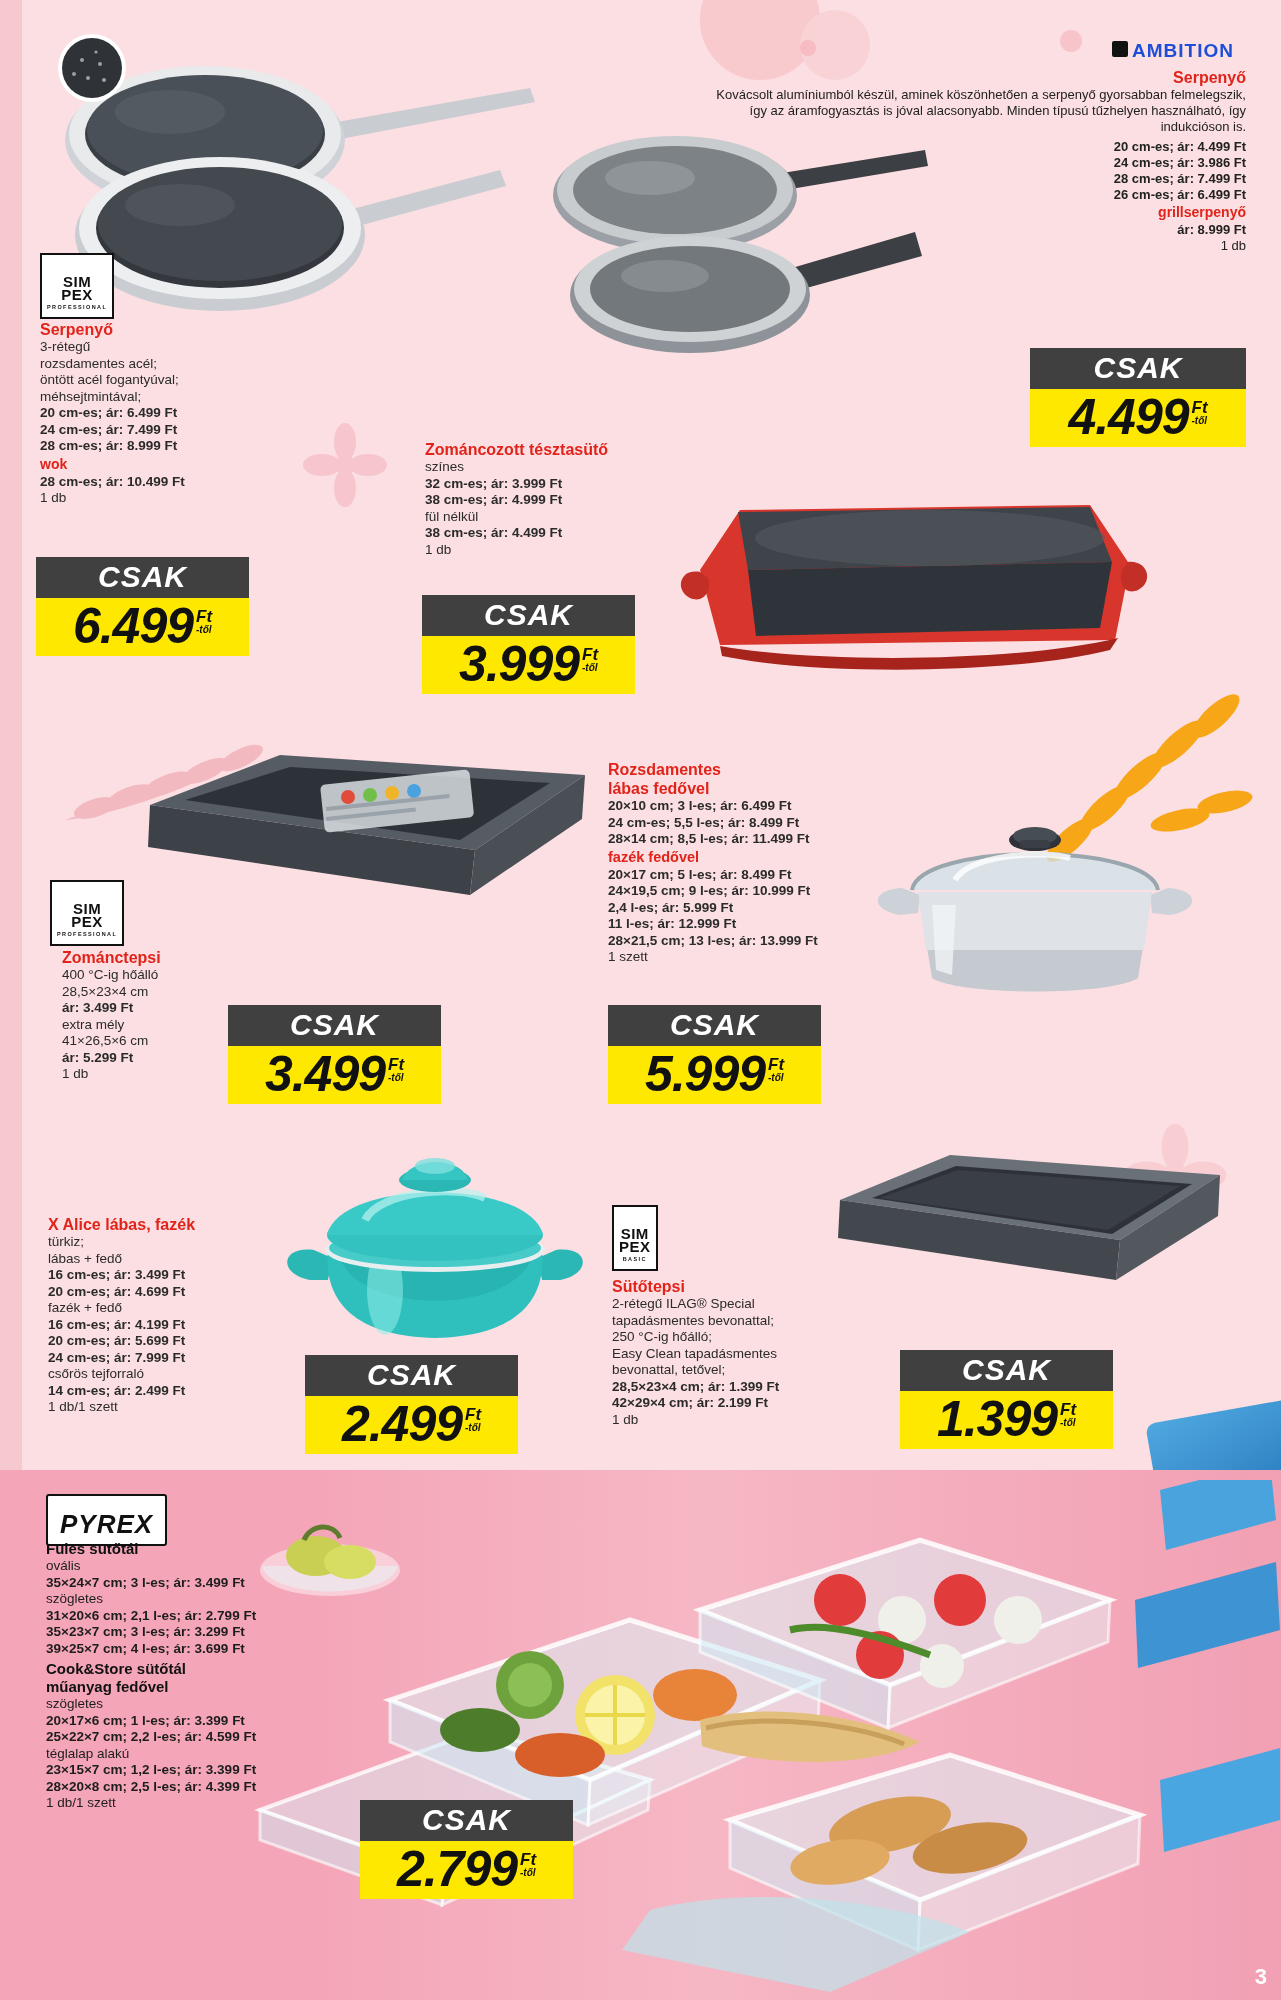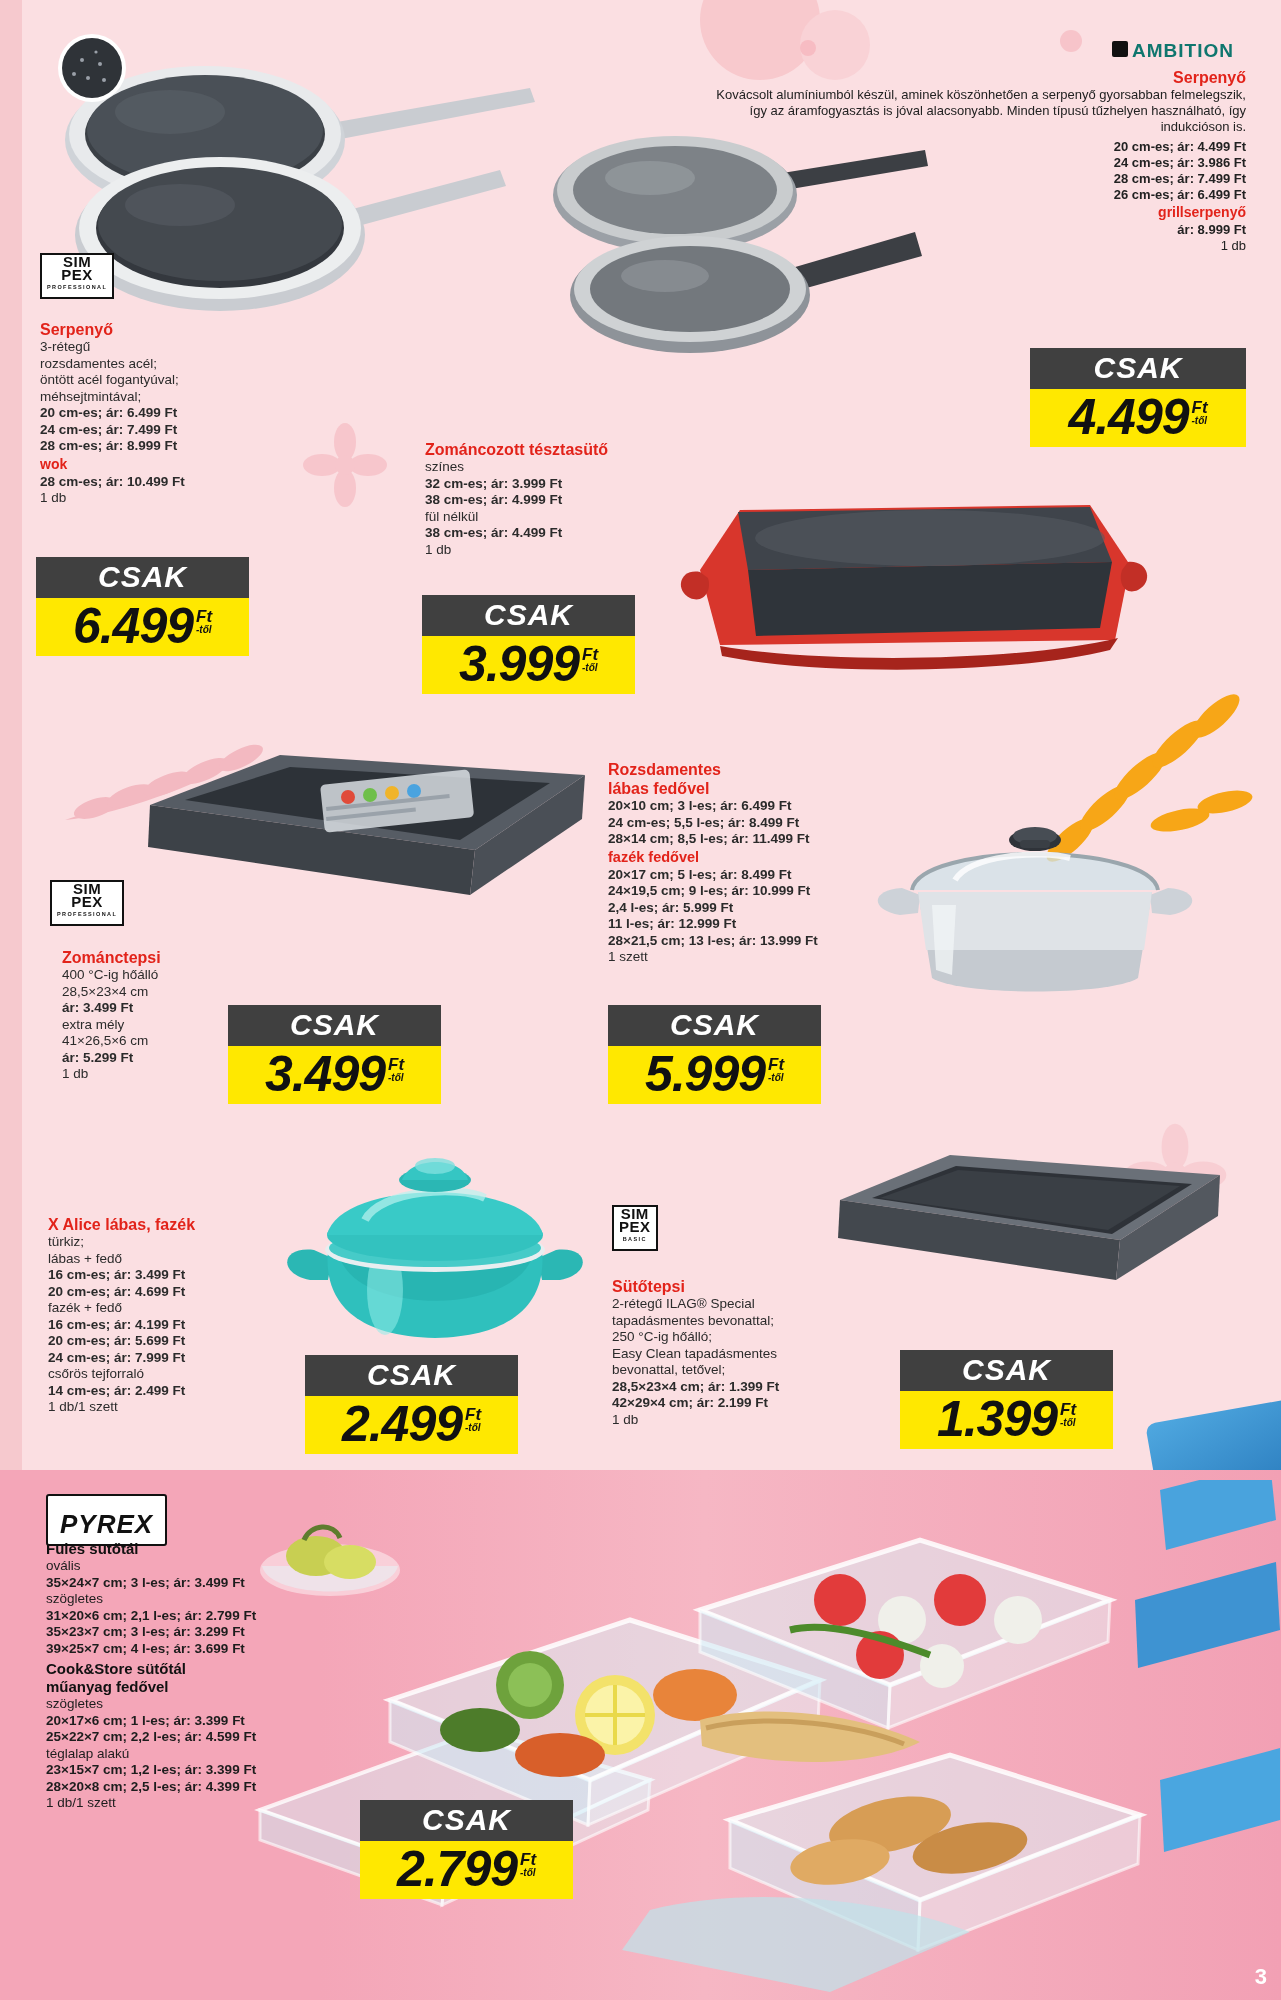--- a/index.html
+++ b/index.html
@@ -49,26 +49,26 @@
 
   
   .txt { position:absolute; color:#2b2b2b; font-size:13.5px; line-height:16.5px; }
   .title-red { color:#e2231a; font-weight:bold; font-size:16px; line-height:19px; }
   .title-dark { color:#111; font-weight:bold; font-size:15px; line-height:18px; }
   .bold { font-weight:bold; }
 
   
   .simpex {
     position:absolute; background:#fff; border:2px solid #111; color:#111;
-    font-weight:bold; text-align:center; line-height:13px; padding:0 5px 3px 5px;
+    font-weight:bold; text-align:center; line-height:13px; padding:20px 5px 3px 5px;
     font-size:15px; letter-spacing:0.5px;
   }
   .simpex small { display:block; font-size:5.5px; letter-spacing:1.4px; font-weight:bold; }
   .ambition {
-    position:absolute; color:#0f766e; font-weight:bold; font-size:19px; letter-spacing:1px;
+    position:absolute; color:#1d4ed8; font-weight:bold; font-size:19px; letter-spacing:1px;
   }
   .pyrex {
     position:absolute; background:#fff; color:#111; font-weight:bold; font-style:italic;
     font-size:26px; letter-spacing:1px; padding:13px 12px 4px 12px; border-radius:3px;
     border:2px solid #111;
   }
 
   .ambition-desc { position:absolute; text-align:right; font-size:13px; line-height:16px; color:#222; }
 
   .pagenum { position:absolute; right:14px; bottom:10px; color:#fff; font-weight:bold; font-size:22px; }

